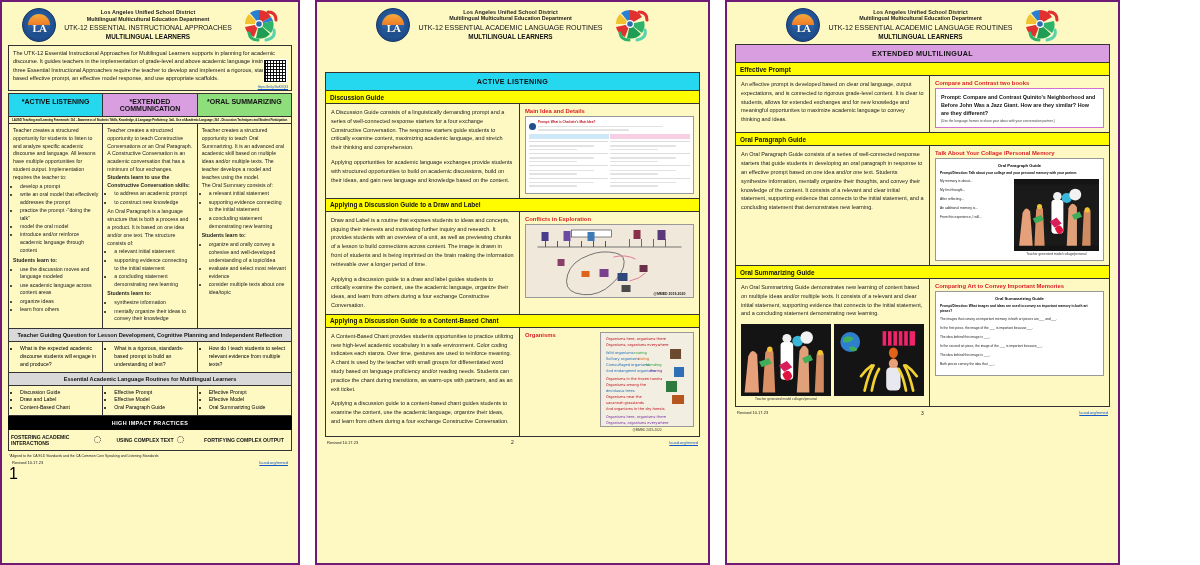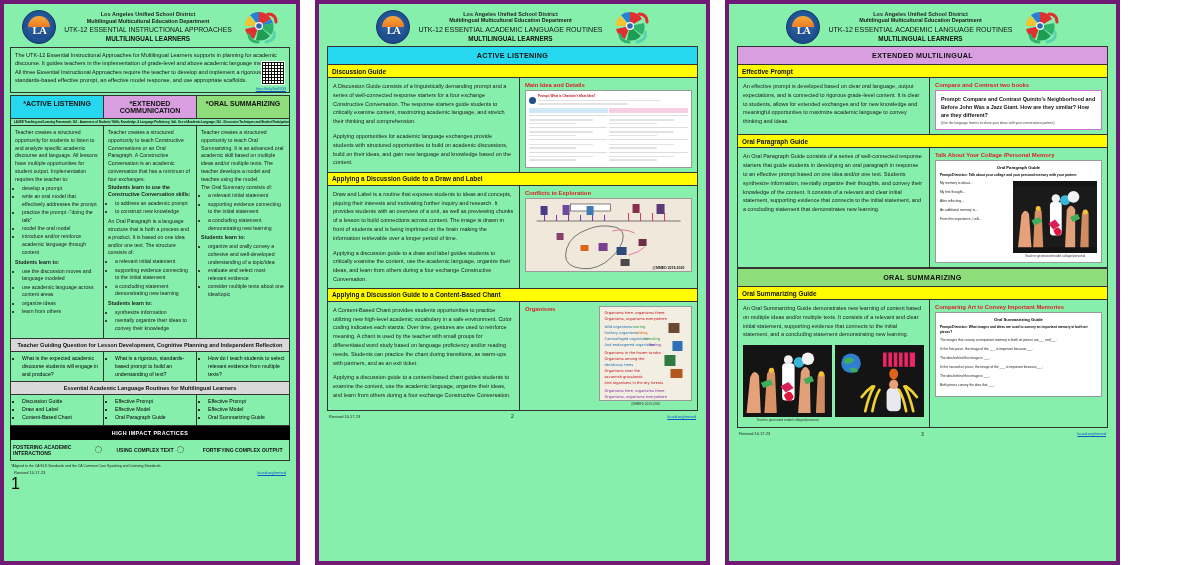--- a/index.html
+++ b/index.html
@@ -6,22 +6,22 @@
   html, body { margin:0; padding:0; }
   body {
     width:1200px; height:565px;
     background:#ffffff;
     font-family:"Liberation Sans", sans-serif;
     overflow:hidden;
   }
   .viewer { display:flex; width:1200px; height:565px; gap:0; }
   .page {
     position:relative;
-    background:#86efac;
-    border:4px solid #701a75;
+    background:#fef9c3;
+    border:2px solid #701a75;
     overflow:hidden;
   }
   .page-1 { width:300px; height:565px; }
   .page-2 { width:395px; height:565px; margin-left:15px;}
   .page-3 { width:395px; height:565px; margin-left:15px;}
 
   
   .doc-head {
     display:flex; align-items:center; justify-content:center;
     gap:8px; padding:6px 4px 2px 4px;
@@ -44,21 +44,21 @@
           z-index:3; letter-spacing:-1px; text-shadow:0 0 1px #10365f; }
 
   
   .pinwheel { width:38px; height:34px; flex:none; position:relative; }
 
   
   .band {
     text-align:center; font-weight:bold; font-size:7.2px; letter-spacing:.3px;
     padding:4px 0; color:#111; border:1px solid #333;
   }
-  .band.cyan   { background:#25d7ef; }
+  .band.cyan   { background:#25d7ef;margin-top:28px; }
   .band.purple { background:#d89ee0; }
   .band.green  { background:#8ede7b; }
   .subband {
     background:#fffc00; font-weight:bold; font-size:6.4px; padding:2.5px 4px;
     border-left:1px solid #333; border-right:1px solid #333; border-bottom:1px solid #333;
     color:#111;
   }
   .sec-title { font-size:5.9px; font-weight:bold; color:#d81f26; margin-bottom:2px; }
 
   
@@ -627,21 +627,20 @@
                     </svg>
                   </div>
                   <div class="cap">Teacher generated model collage/personal</div>
                 </div>
               </div>
             </div>
           </div>
         </div>
       </div>
 
-      <div class="band green">ORAL SUMMARIZING</div>
 
       <div class="subband">Oral Summarizing Guide</div>
       <div class="outerbox">
         <div class="two-col">
           <div class="txt">
             <p class="p">An Oral Summarizing Guide demonstrates new learning of content based on multiple ideas and/or multiple texts. It consists of a relevant and clear initial statement, supporting evidence that connects to the initial statement, and a concluding statement demonstrating new learning.</p>
             <div style="display:flex;gap:3px;margin-top:4px;">
               <div style="flex:1">
                 <div class="collage">
                   <svg width="100%" height="72" viewBox="0 0 100 72">

